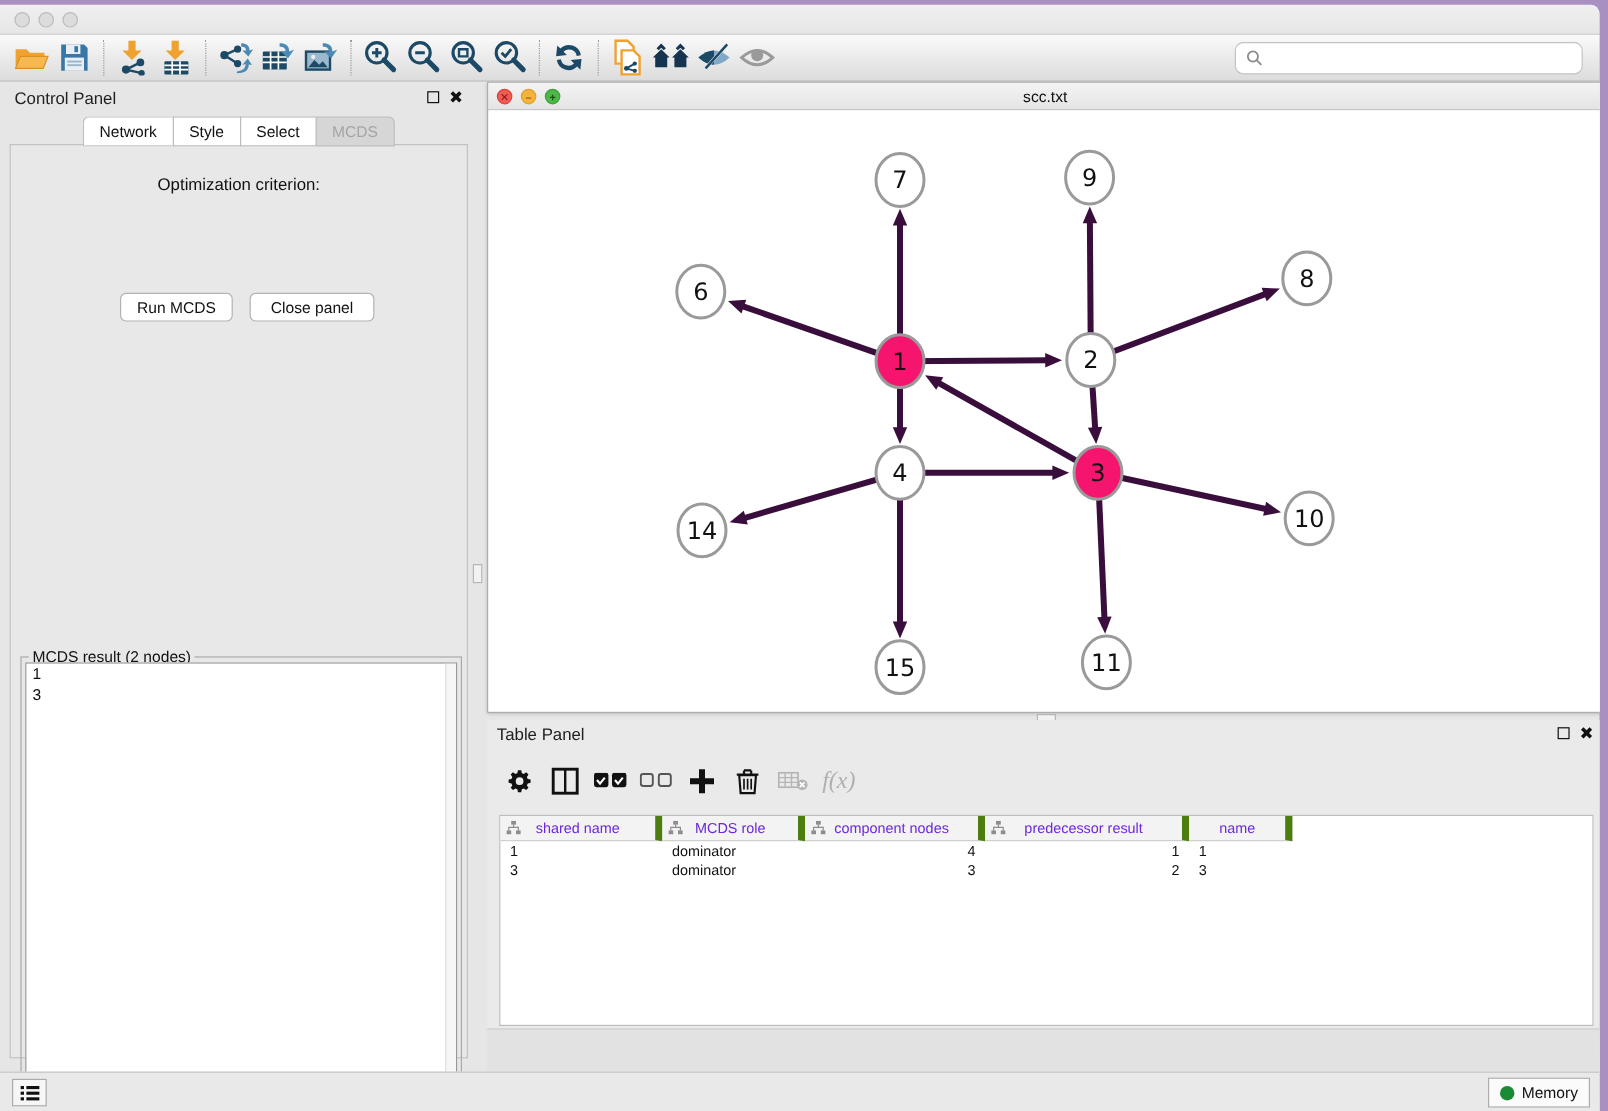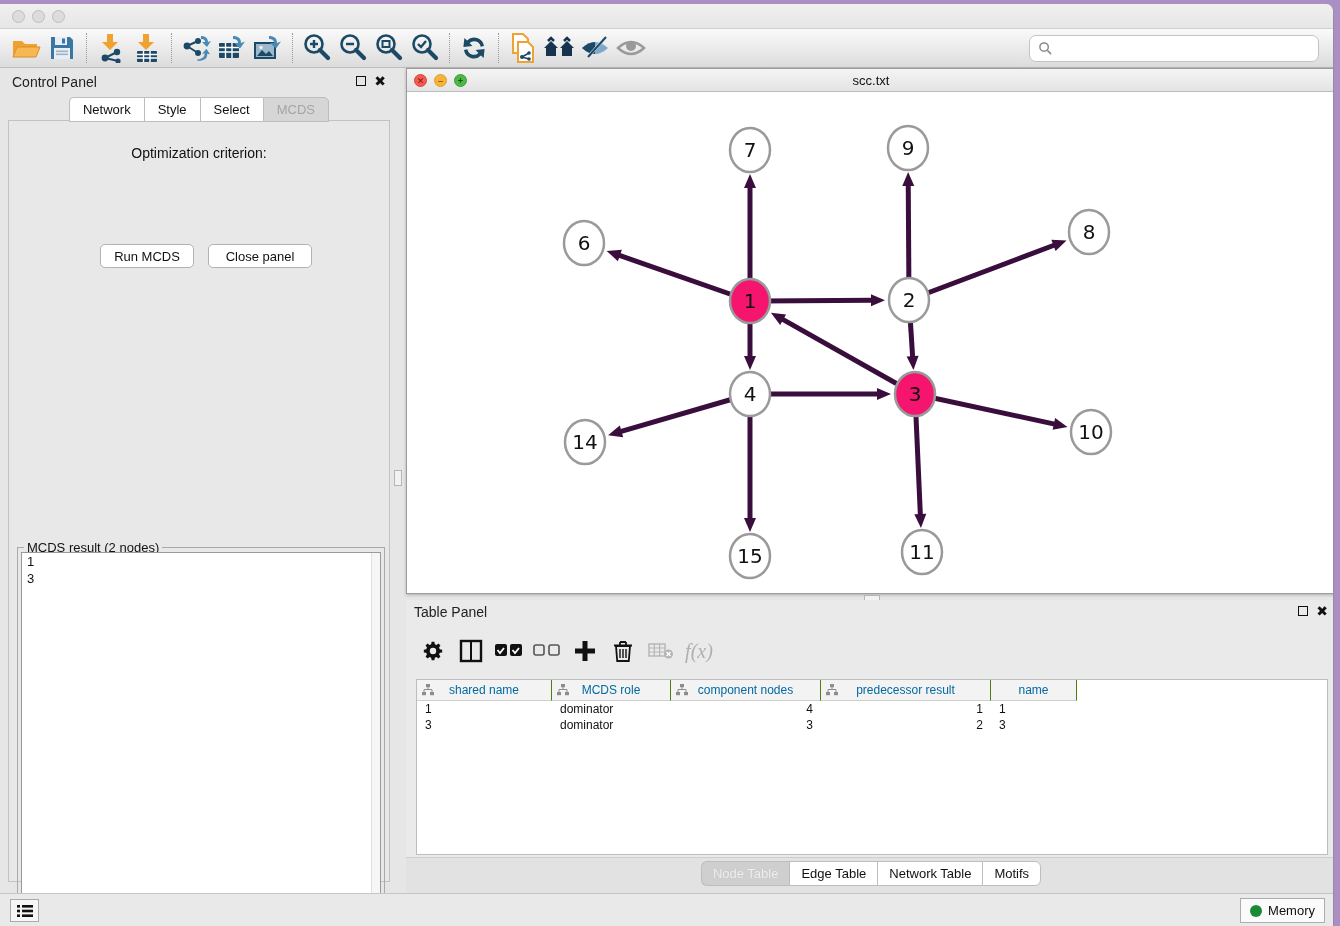--- a/index.html
+++ b/index.html
@@ -123,22 +123,22 @@
   .tp-toolbar { position:absolute; left:8px; top:30px; height:38px; display:flex; align-items:flex-end; }
   .tp-icon { width:38px; height:34px; display:flex; align-items:center; justify-content:center; cursor:pointer; }
   .tp-icon.disabled { cursor:default; }
   .fx-label { font-family:"Liberation Serif","DejaVu Serif",serif; font-style:italic; font-size:20px; color:#b0b0b0; }
   .data-table {
     position:absolute; left:10px; top:79px; width:912px; height:176px;
     background:#fff; border:1px solid #bdbdbd; overflow:hidden;
   }
   .dt-header { display:flex; height:21px; }
   .dt-hcell {
-    position:relative; background:#f3f3f3; border-right:1px solid #4d7c0f; border-bottom:1px solid #cfcfcf;
-    font-size:12px; color:#0369a1; display:flex; align-items:center; justify-content:center;
+    position:relative; background:#f3f3f3; border-right:6px solid #4d7c0f; border-bottom:1px solid #cfcfcf;
+    font-size:12px; color:#6d28d9; display:flex; align-items:center; justify-content:center;
   }
   .dt-hicon { position:absolute; left:5px; top:4px; }
   .dt-row { display:flex; height:16px; }
   .dt-cell { font-size:12px; color:#111; padding:1px 8px 0 8px; white-space:nowrap; overflow:hidden; }
   .al-right { text-align:right; }
   .tp-bottom-strip { position:absolute; left:0px; bottom:0px; width:100%; height:37px; background:#e2e2e2; border-top:1px solid #cecece; }
   .tp-tabs { position:absolute; bottom:8px; left:0; width:100%; display:flex; justify-content:center; }
   .btab {
     font-size:13px; padding:4px 11px; background:#fff; color:#111;
     border:1px solid #bdbdbd; border-right:none; cursor:pointer;
@@ -531,26 +531,20 @@
           <div class="dt-row">
             <div class="dt-cell" style="width: 135px;">3</div>
             <div class="dt-cell" style="width: 119px;">dominator</div>
             <div class="dt-cell al-right" style="width: 150px;">3</div>
             <div class="dt-cell al-right" style="width: 170px;">2</div>
             <div class="dt-cell" style="width: 86px;">3</div>
           </div>
         </div>
     </div>
     <div class="tp-bottom-strip"></div>
-    <div class="tp-tabs" id="tp-tabs">
-        <div class="btab btab-selected">Node Table</div>
-        <div class="btab">Edge Table</div>
-        <div class="btab">Network Table</div>
-        <div class="btab">Motifs</div>
-      </div>
   </div>
 
   <div class="status-bar">
     <div class="list-btn">
       <svg width="16" height="14" viewBox="0 0 16 14">
           <g fill="#111">
             <rect x="0" y="1" width="3" height="2.6"></rect>
             <rect x="5" y="1" width="11" height="2.6"></rect>
             <rect x="0" y="5.7" width="3" height="2.6"></rect>
             <rect x="5" y="5.7" width="11" height="2.6"></rect>

